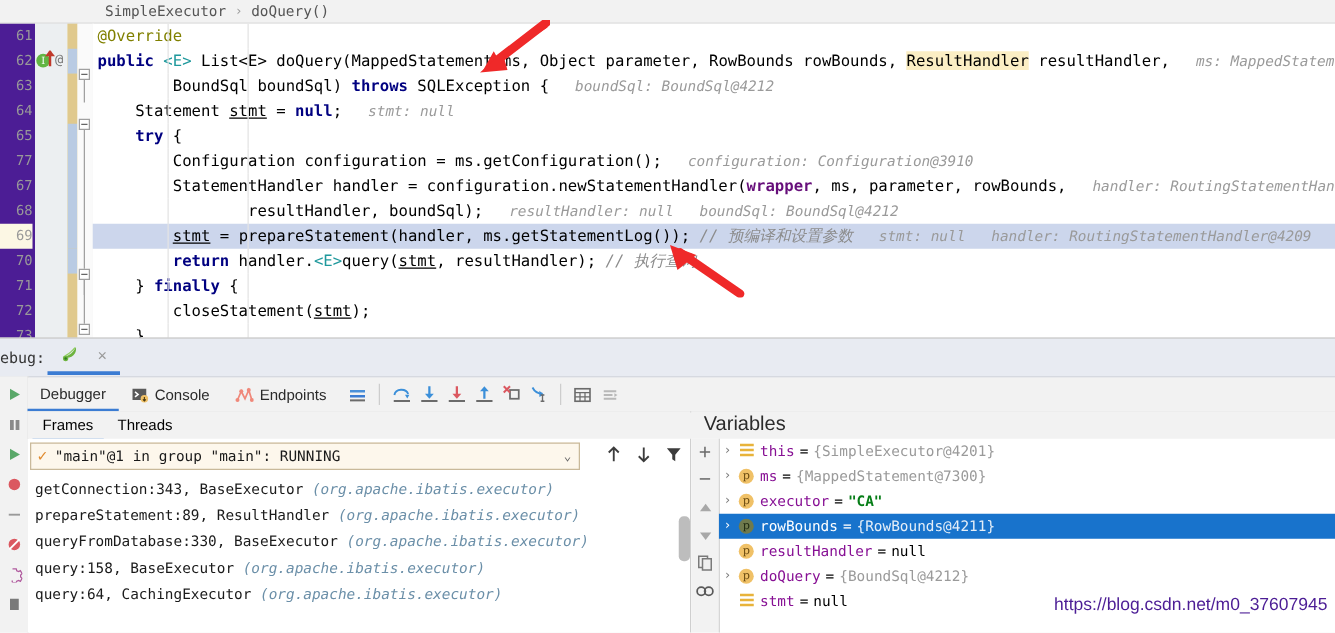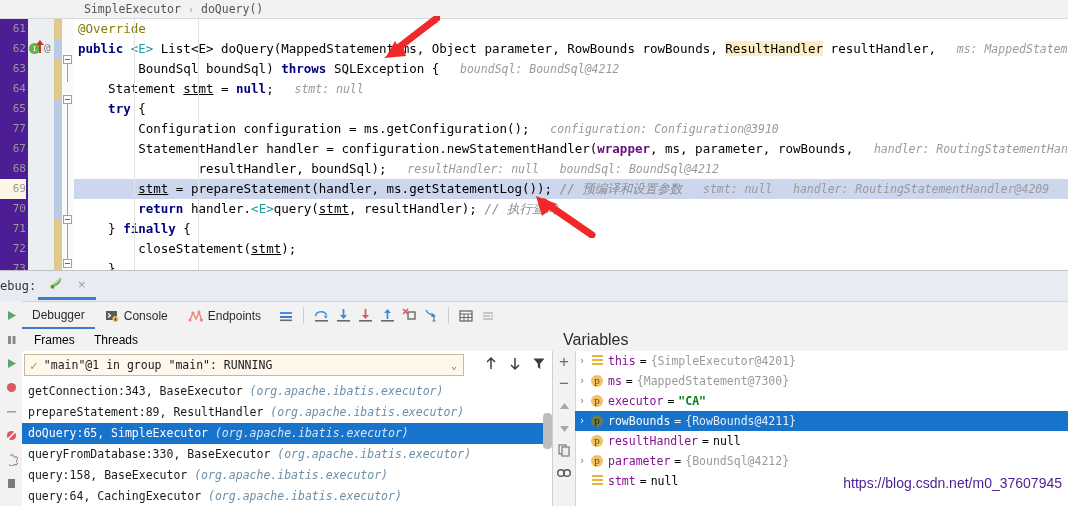--- a/index.html
+++ b/index.html
@@ -496,21 +496,20 @@
         <span>
           <svg width="14" height="15" viewBox="0 0 14 15">
               <path d="M1.5 2.5 h11 L8.2 7.8 V13 L5.8 11.3 V7.8 Z" fill="#3c3c3c"></path>
             </svg>
         </span>
       </div>
 
       <div class="frames-list" id="frameslist">
           <div class="frame-row"><span>getConnection:343, BaseExecutor </span><span class="pkg">(org.apache.ibatis.executor)</span></div>
           <div class="frame-row"><span>prepareStatement:89, ResultHandler </span><span class="pkg">(org.apache.ibatis.executor)</span></div>
-          <div class="frame-row selected"><span>doQuery:65, SimpleExecutor </span><span class="pkg">(org.apache.ibatis.executor)</span></div>
           <div class="frame-row"><span>queryFromDatabase:330, BaseExecutor </span><span class="pkg">(org.apache.ibatis.executor)</span></div>
           <div class="frame-row"><span>query:158, BaseExecutor </span><span class="pkg">(org.apache.ibatis.executor)</span></div>
           <div class="frame-row"><span>query:64, CachingExecutor </span><span class="pkg">(org.apache.ibatis.executor)</span></div>
         </div>
       <div class="frames-vscroll">
         <div class="thumb"></div>
       </div>
     </div>
 
     <div class="vars-header">
@@ -591,21 +590,21 @@
             </span>
             <span class="vname">resultHandler</span>
             <span class="veq">=</span>
             <span class="vval-null">null</span>
           </div>
           <div class="var-row">
             <span class="twisty">›</span>
             <span class="vicon">
               <span class="badge-p">p</span>
             </span>
-            <span class="vname">parameter</span>
+            <span class="vname">doQuery</span>
             <span class="veq">=</span>
             <span class="vval-obj">{BoundSql@4212}</span>
           </div>
           <div class="var-row">
             <span class="twisty"></span>
             <span class="vicon">
               <span class="icon-stack">
                 <i></i>
                 <i></i>
                 <i></i>

